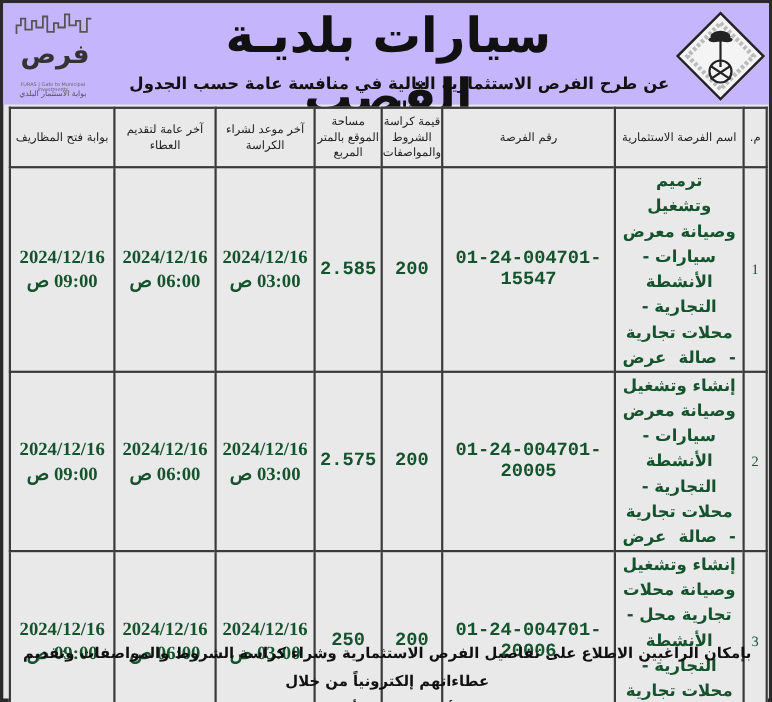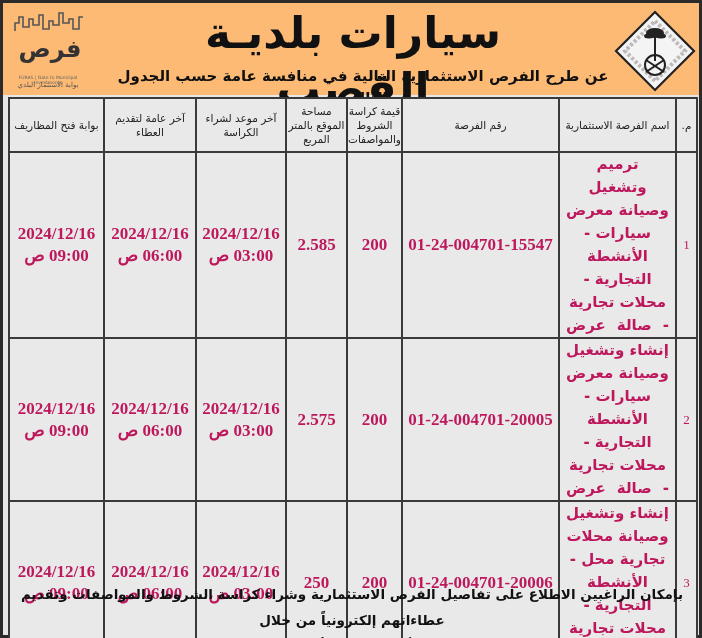--- a/index.html
+++ b/index.html
@@ -4,21 +4,21 @@
 <style>
   html, body { margin:0; padding:0; }
   body {
     width:702px; height:638px; background:#2a2a2a; overflow:hidden;
     font-family: "DejaVu Sans", sans-serif;
   }
   .page {
     position:absolute; left:3px; top:3px; width:696px; height:632px;
     background:#e6e6e6; box-sizing:border-box;
   }
-  .header { position:absolute; left:0; top:0; width:696px; height:92px; background:#fdba74; }
+  .header { position:absolute; left:0; top:0; width:696px; height:92px; background:#c4b5fd; }
   .title {
     position:absolute; left:130px; width:440px; top:2px; text-align:center;
     font-family: "DejaVu Sans", sans-serif; font-weight:bold; font-size:44px;
     color:#111; direction:rtl; letter-spacing:1px; line-height:56px;
   }
   .subtitle {
     position:absolute; left:100px; width:520px; top:62px; text-align:center;
     font-weight:bold; font-size:15px; color:#111; direction:rtl; line-height:22px;
   }
   .logo-left { position:absolute; left:4px; top:6px; width:82px; height:78px; }
@@ -30,27 +30,27 @@
   table.grid {
     position:absolute; left:5px; top:94px; width:688px; height:480px;
     border-collapse:collapse; direction:rtl; table-layout:fixed; background:#e9e9e9;
   }
   table.grid td, table.grid th {
     border:2px solid #3a3a3a; text-align:center; vertical-align:middle; padding:0;
   }
   table.grid th {
     height:52px; font-size:10.5px; font-weight:normal; color:#222; line-height:14px;
   }
-  table.grid td { color:#be185d; }
+  table.grid td { color:#14532d; }
   .num { font-family:"Liberation Serif", serif; font-size:13px; }
   .oname {
     font-weight:bold; font-size:15px; line-height:23px; text-align:justify; text-align-last:justify;
     padding:0 6px !important; color:#111;
   }
-  .big { font-family:Liberation Serif, serif; font-weight:bold; font-size:17px;margin-top:32px; }
+  .big { font-family:Liberation Mono, monospace; font-weight:bold; font-size:17px;margin-top:32px; }
   .dt { font-family:"Liberation Serif", serif; font-weight:bold; font-size:17px; line-height:22px; }
   .footer {
     position:absolute; left:5px; top:576px; width:688px; height:54px;
     direction:rtl; text-align:center; font-weight:bold; color:#111;
   }
   .footer .l1 { font-size:13.5px; line-height:26px; margin-top:2px; }
   .footer .l2 { font-size:13.5px; line-height:24px; }
 </style>
 </head>
 <body>

